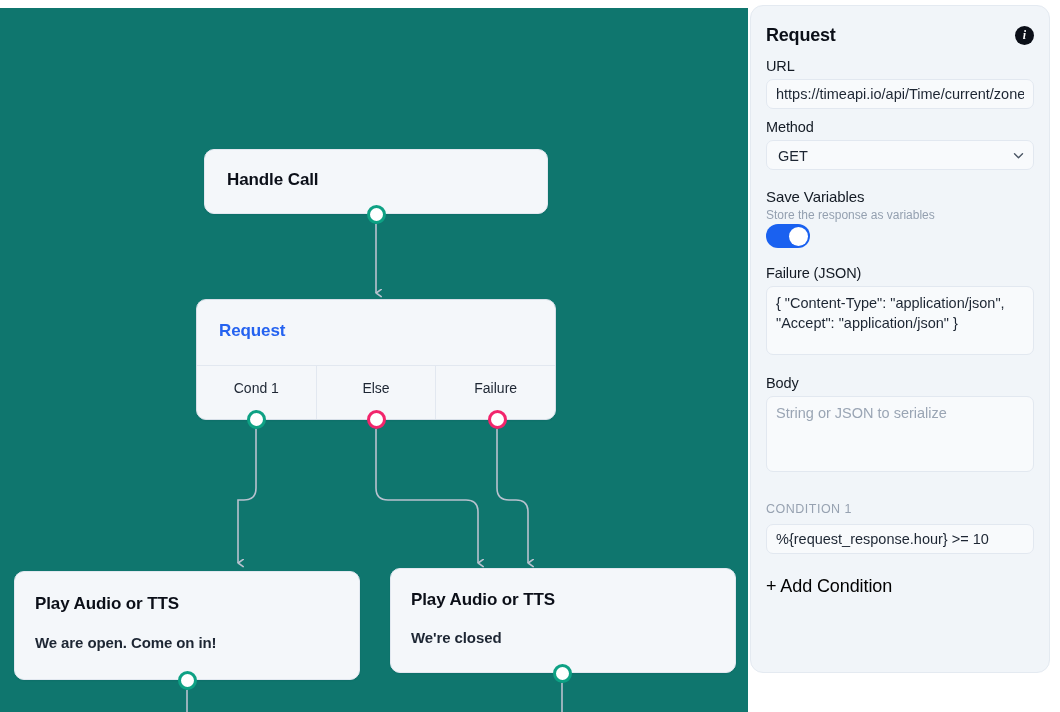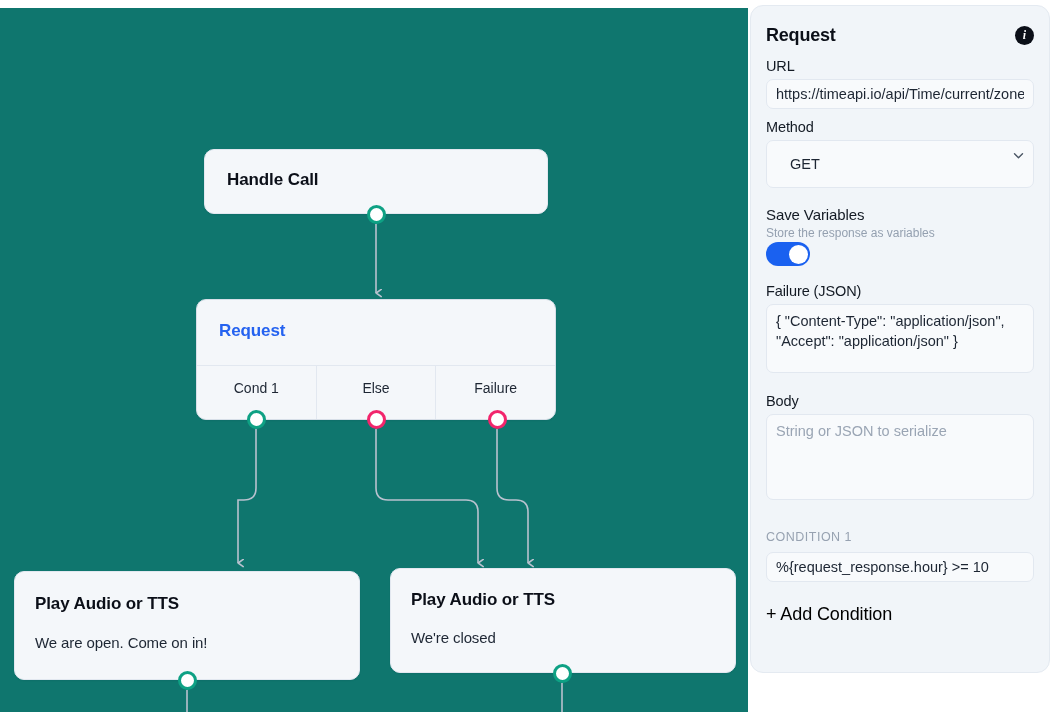--- a/index.html
+++ b/index.html
@@ -104,21 +104,21 @@
   #node-tts-open {
     left: 14px; top: 563px;
     width: 346px; height: 109px;
   }
   #node-tts-closed {
     left: 390px; top: 560px;
     width: 346px; height: 105px;
   }
   .tts-body { position: relative; height: 100%; }
   .tts-body .node-title { position: absolute; left: 20px; top: 22px; }
-  .tts-body .node-sub   { position: absolute; left: 20px; top: 62px; }
+  .tts-body .node-sub   { position: absolute; left: 20px; top: 62px; font-weight: bold; }
   #node-tts-closed .tts-body .node-title { left: 20px; top: 21px; }
   #node-tts-closed .tts-body .node-sub   { left: 20px; top: 60px; }
 
   
   .handle {
     position: absolute;
     width: 19px; height: 19px;
     border-radius: 50%;
     background: #ffffff;
     box-sizing: border-box;
@@ -185,22 +185,22 @@
     outline: none;
   }
   input.ctrl {
     height: 30px;
     padding: 0 9px;
     line-height: 30px;
   }
   .select-wrap { position: relative; }
   .chev-svg { position: absolute; right: 9px; top: 9px; pointer-events: none; }
   select.ctrl {
-    height: 48px;
-    padding: 0 23px;
+    height: 30px;
+    padding: 0 11px;
     -webkit-appearance: none;
     appearance: none;
     line-height: 30px;
   }
   textarea.ctrl {
     padding: 7px 9px;
     resize: none;
     line-height: 1.35;
   }
   textarea.ctrl::placeholder { color: #9aa5b4; }
@@ -347,20 +347,20 @@
     </div>
     <div class="toggle">
       <div class="knob"></div>
     </div>
   </div>
 
   <div class="field-label" style="margin-top:17px;">Failure (JSON)</div>
   <textarea class="ctrl" id="headers-input" rows="3" style="height: 69px;">{ "Content-Type": "application/json", "Accept": "application/json" }</textarea>
 
   <div class="field-label" style="margin-top:16px;">Body</div>
-  <textarea class="ctrl" id="body-input" style="height: 86px;" placeholder="String or JSON to serialize"></textarea>
+  <textarea class="ctrl" id="body-input" style="height: 76px;" placeholder="String or JSON to serialize"></textarea>
 
   <div id="cond-label">CONDITION 1</div>
   <input class="ctrl" type="text" id="cond-input" value="%{request_response.hour} &gt;= 10" style="">
 
   <div id="add-condition">+ Add Condition</div>
 
 </div>
 
 </body></html>

